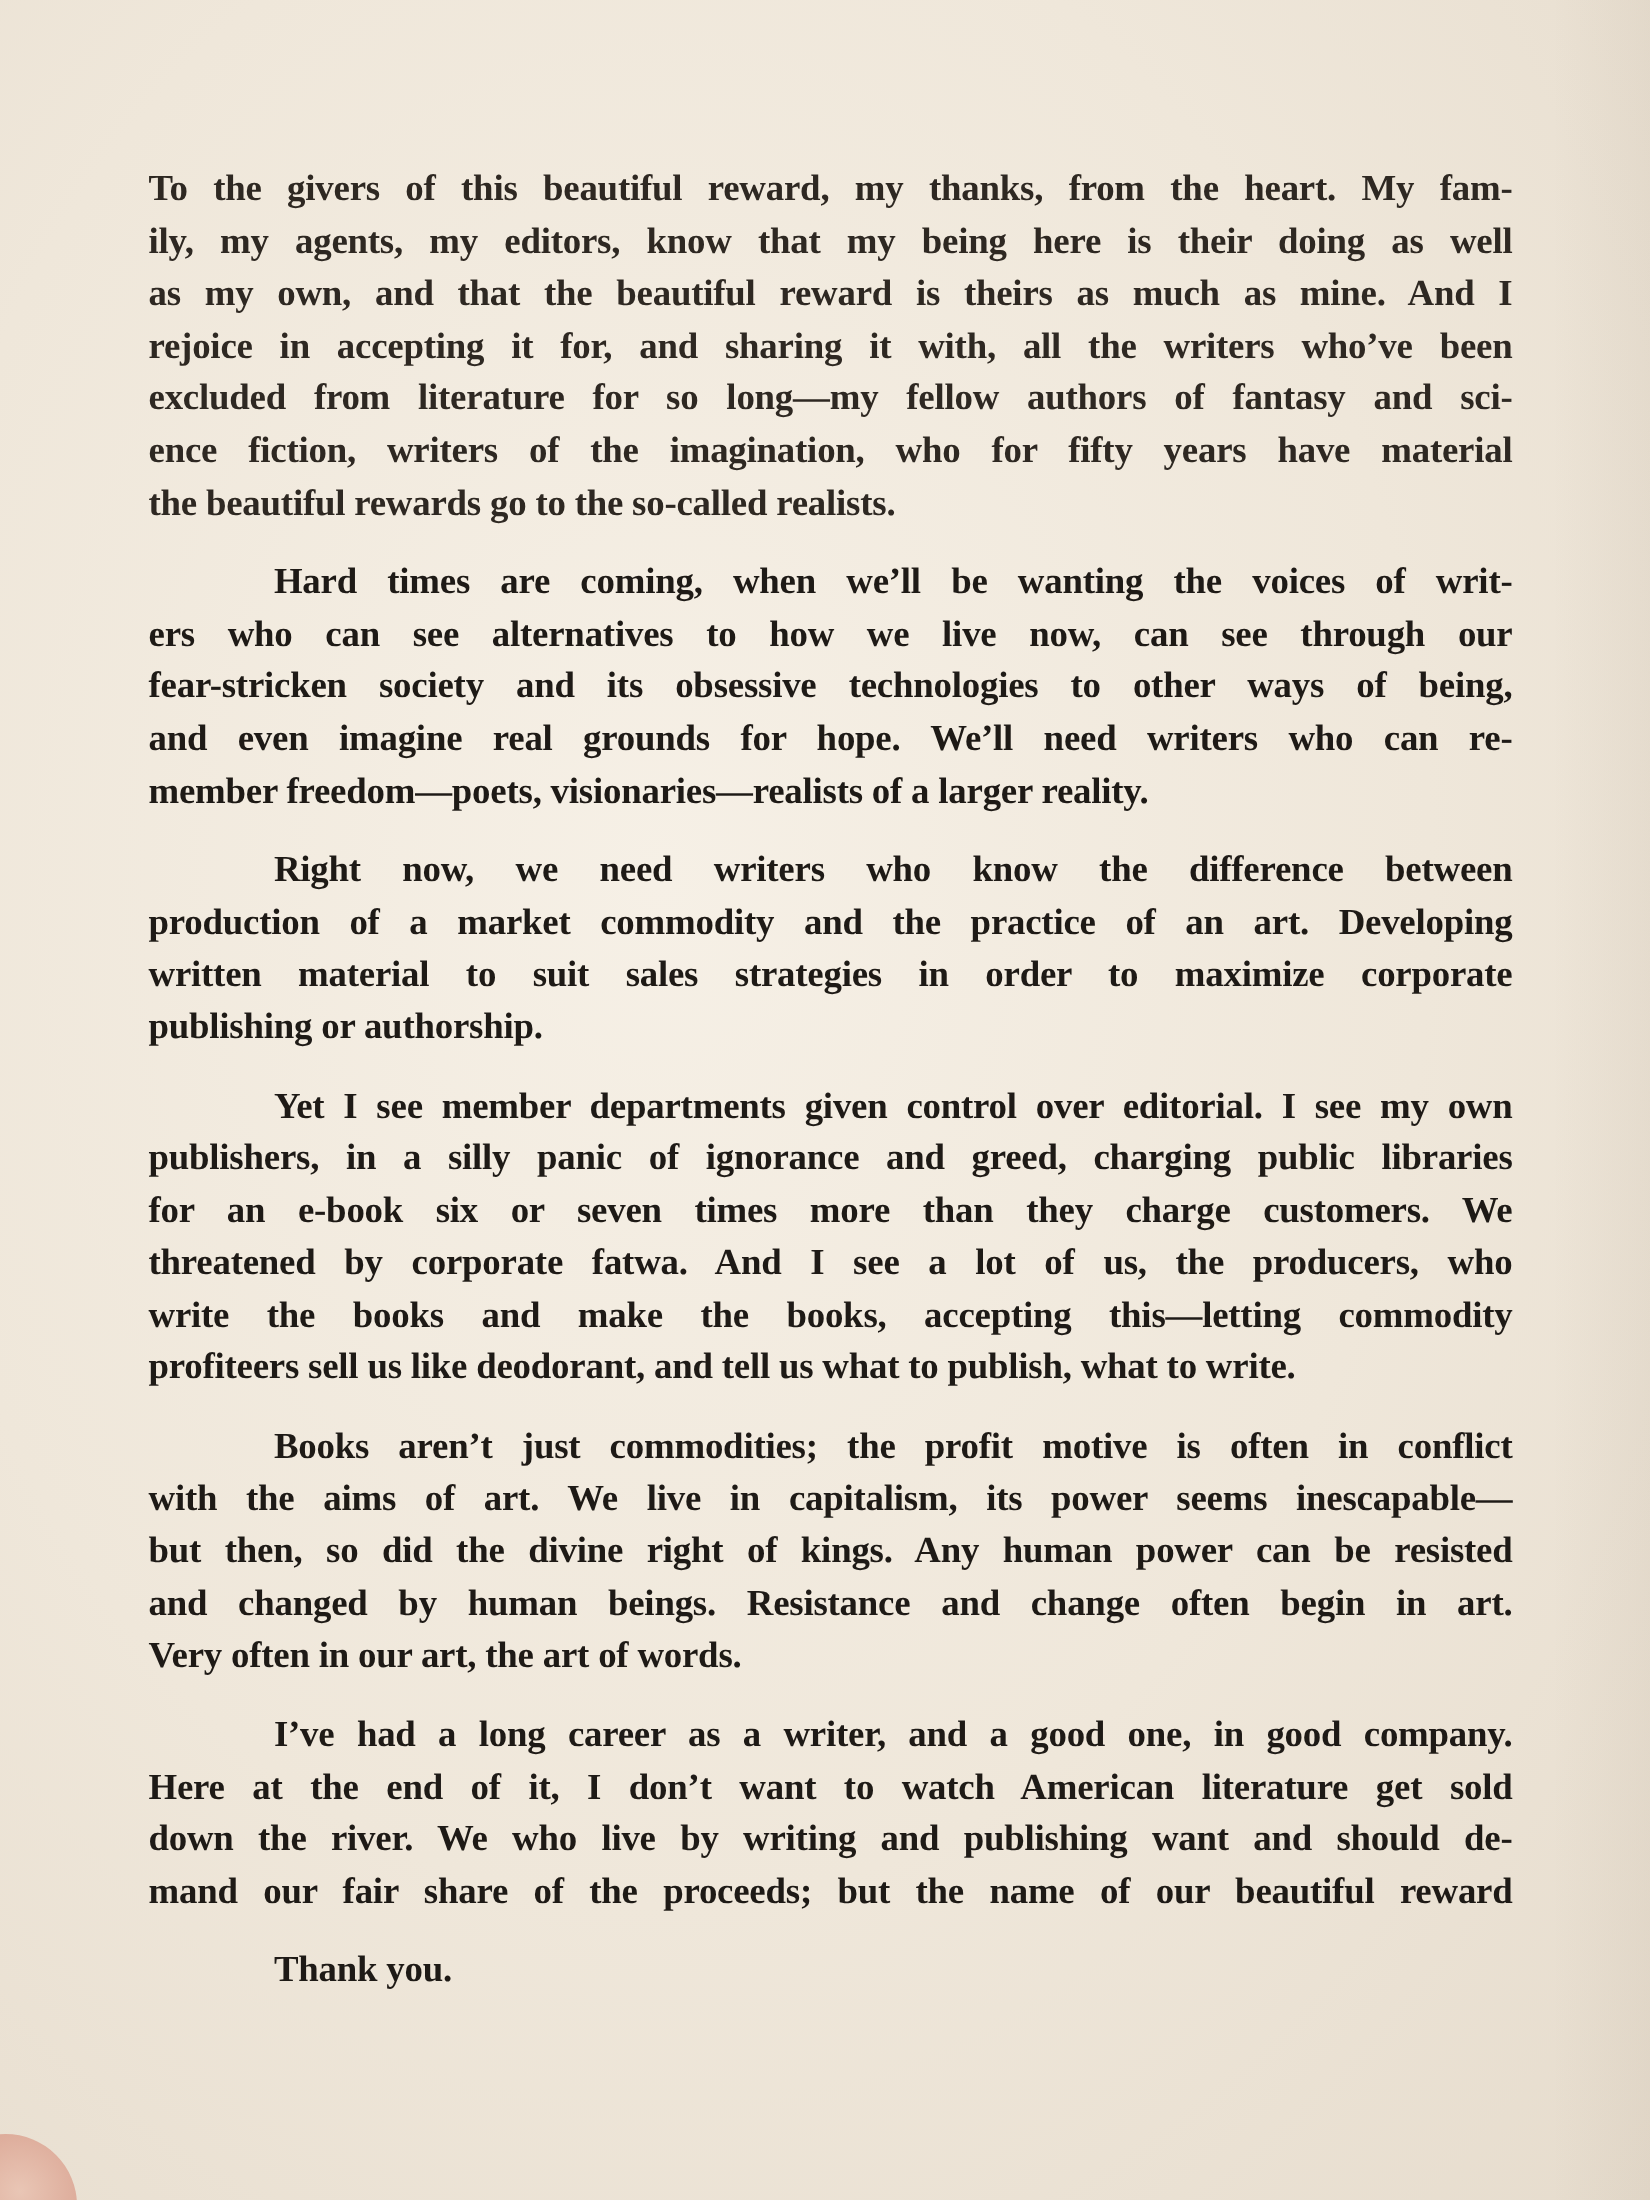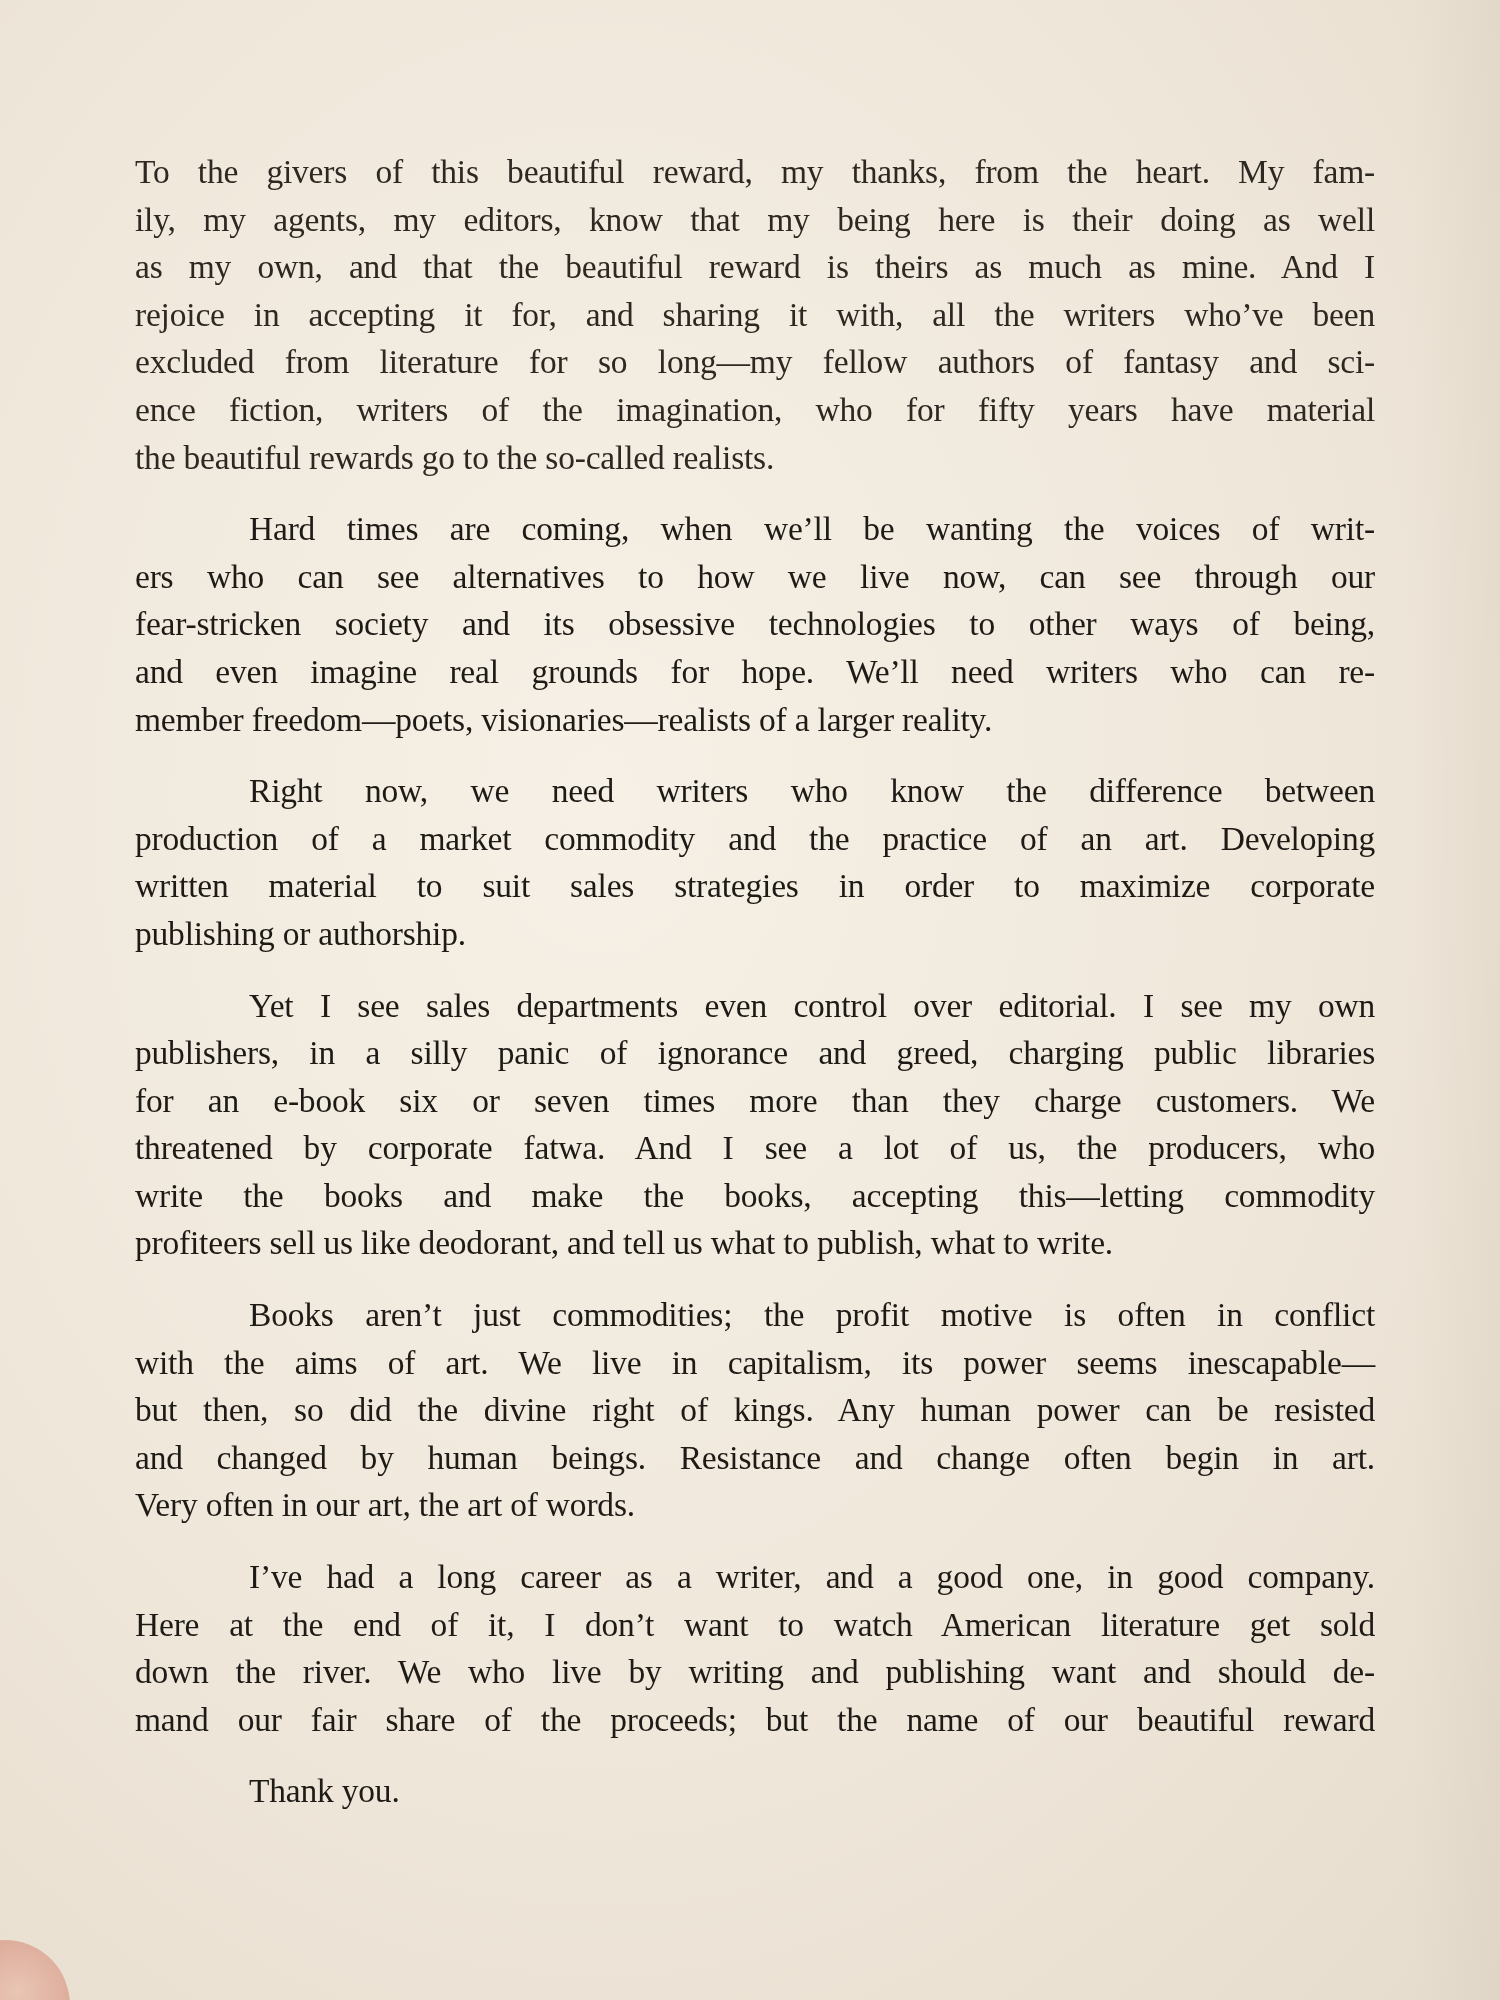--- a/index.html
+++ b/index.html
@@ -12,20 +12,21 @@
       overflow: hidden;
       position: relative;
       background: radial-gradient(ellipse at 40% 40%, #f6f0e6 0%, #efe7da 55%, #e6dccd 100%);
     }
     .page {
       position: absolute;
       left: 0;
       top: 0;
       width: 1500px;
       height: 2000px;
+      font-weight: bold;
     }
     .text-block {
       position: absolute;
       left: 135px;
       top: 148px;
       width: 1240px;
       font-family: "Liberation Serif", "DejaVu Serif", serif;
       font-size: 33.5px;
       line-height: 47.6px;
       color: #1e1a16;
@@ -95,21 +96,21 @@
     </div>
 
     <div class="paragraph">
       <span class="para-line indent">Right now, we need writers who know the difference between</span>
       <span class="para-line">production of a market commodity and the practice of an art. Developing</span>
       <span class="para-line">written material to suit sales strategies in order to maximize corporate</span>
       <span class="para-line last">publishing or authorship.</span>
     </div>
 
     <div class="paragraph">
-      <span class="para-line indent">Yet I see sales departments even control over editorial. I see my own</span>
+      <span class="para-line indent">Yet I see member departments given control over editorial. I see my own</span>
       <span class="para-line">publishers, in a silly panic of ignorance and greed, charging public libraries</span>
       <span class="para-line">for an e-book six or seven times more than they charge customers. We</span>
       <span class="para-line">threatened by corporate fatwa. And I see a lot of us, the producers, who</span>
       <span class="para-line">write the books and make the books, accepting this—letting commodity</span>
       <span class="para-line last">profiteers sell us like deodorant, and tell us what to publish, what to write.</span>
     </div>
 
     <div class="paragraph">
       <span class="para-line indent">Books aren’t just commodities; the profit motive is often in conflict</span>
       <span class="para-line">with the aims of art. We live in capitalism, its power seems inescapable—</span>

